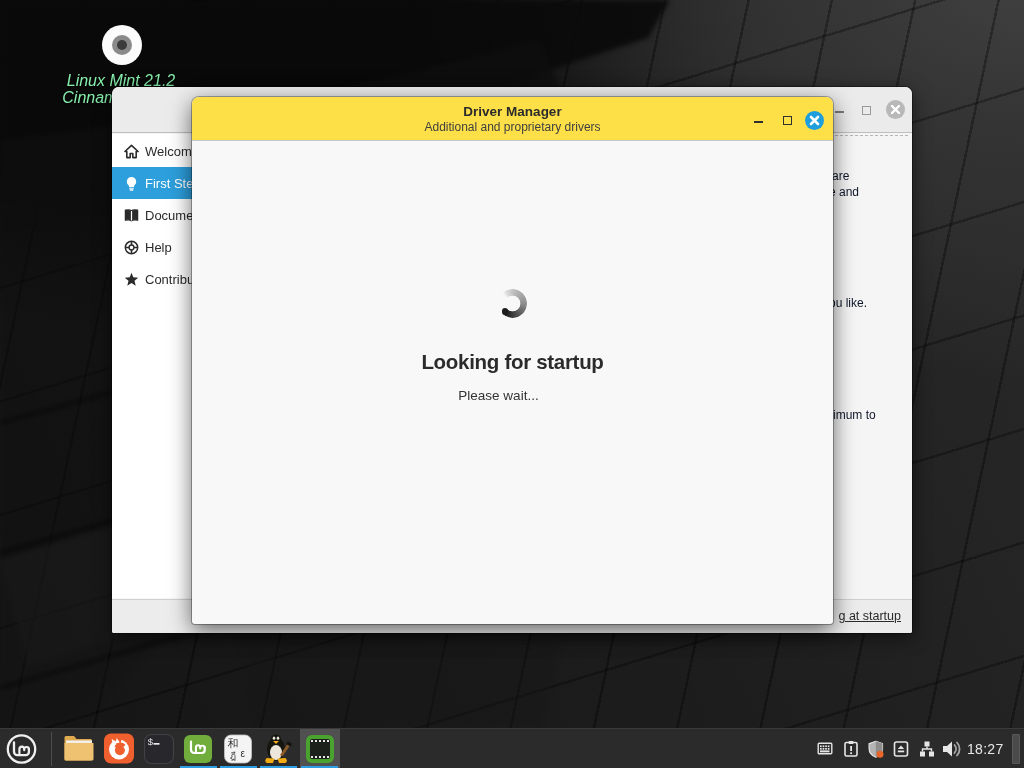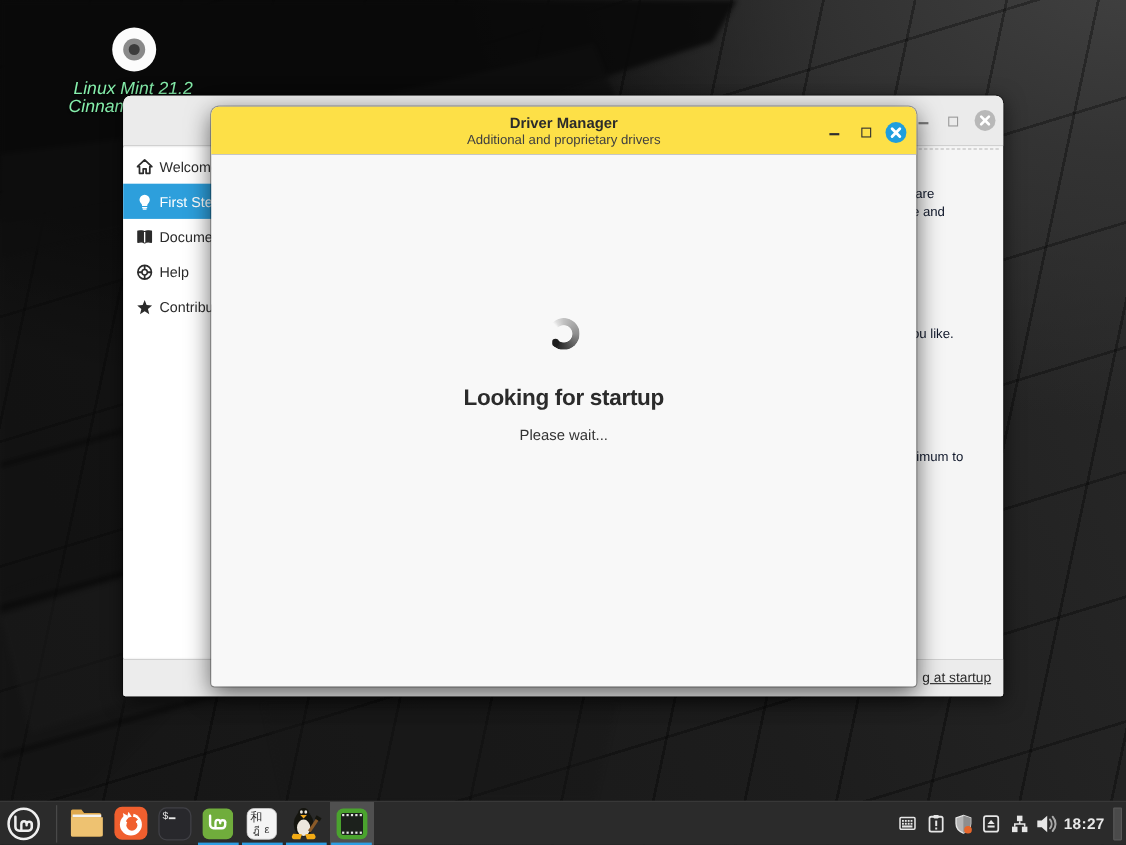--- a/index.html
+++ b/index.html
@@ -54,30 +54,30 @@
   #dm .ctl-max { position:absolute; right:41px; top:19px; width:9px; height:9px; border:1.5px solid #2f2f2f; }
   #dm .ctl-close { position:absolute; right:9px; top:13.5px; width:19px; height:19px; border-radius:50%; background:#1f9ede; }
   .xmark { position:absolute; left:0; top:0; width:19px; height:19px; }
   #spinner { position:absolute; left:498px; top:289px; width:29px; height:29px; border-radius:50%;
      background:conic-gradient(from 220deg, rgba(247,247,247,0) 0deg 95deg, #e0e0e0 108deg, #c2c2c2 140deg, #8e8e8e 230deg, #3a3a3a 320deg, #1d1d1d 357deg);
      -webkit-mask:radial-gradient(closest-side, transparent 0 7.5px, #000 8.2px 100%);
      mask:radial-gradient(closest-side, transparent 0 7.5px, #000 8.2px 100%); }
   #spincap { position:absolute; left:502.3px; top:308.4px; width:6.2px; height:6.2px; border-radius:50%; background:#1d1d1d; }
   #dmh1 { position:absolute; left:192px; width:641px; top:350px; text-align:center;
      font-size:20.5px; font-weight:bold; color:#2b2b2b; letter-spacing:-0.3px; }
-  #dmh2 { position:absolute; left:192px; width:641px; top:388px; text-align:center;
+  #dmh2 { position:absolute; left:178px; width:641px; top:388px; text-align:center;
      font-size:13.5px; color:#333; }
   
   #taskbar { position:absolute; left:0; top:728px; width:1024px; height:40px; background:#2b2b2b;
      border-top:1px solid #3a3a3a; }
   .tsep { position:absolute; left:51px; top:3px; width:1px; height:34px; background:#4d4d4d; }
   .slotsel { position:absolute; left:300px; top:0; width:40px; height:40px; background:#505050; }
   .bluebar { position:absolute; top:37px; height:3px; background:#2d9ee3; }
   .tray { position:absolute; top:0; height:40px; }
-  #clock { position:absolute; left:967px; top:12px; width:40px; color:#e8e8e8; font-size:14px; font-weight:bold; letter-spacing:0.3px; }
+  #clock { position:absolute; left:967px; top:12px; width:40px; color:#e8e8e8; font-size:14px; font-weight:normal; letter-spacing:0.3px; }
   #showdesk { position:absolute; left:1012px; top:5px; width:8px; height:30px; background:#4a4a4a; border:1px solid #595959; border-radius:1px; }
 </style>
 </head>
 <body>
 <div id="desktop">
   <div class="bg"></div>
   <svg class="bg2" style="position:absolute;inset:0;filter:blur(2.5px)" width="1024" height="768" viewBox="0 0 1024 768">
 
     <polygon points="0,0 670,0 648,38 520,80 400,125 180,170 0,200" fill="#0a0a0a" opacity="0.92"></polygon>
     <polygon points="0,140 240,110 420,70 540,40 560,90 380,150 150,200 0,235" fill="#0f0f0f" opacity="0.75"></polygon>

